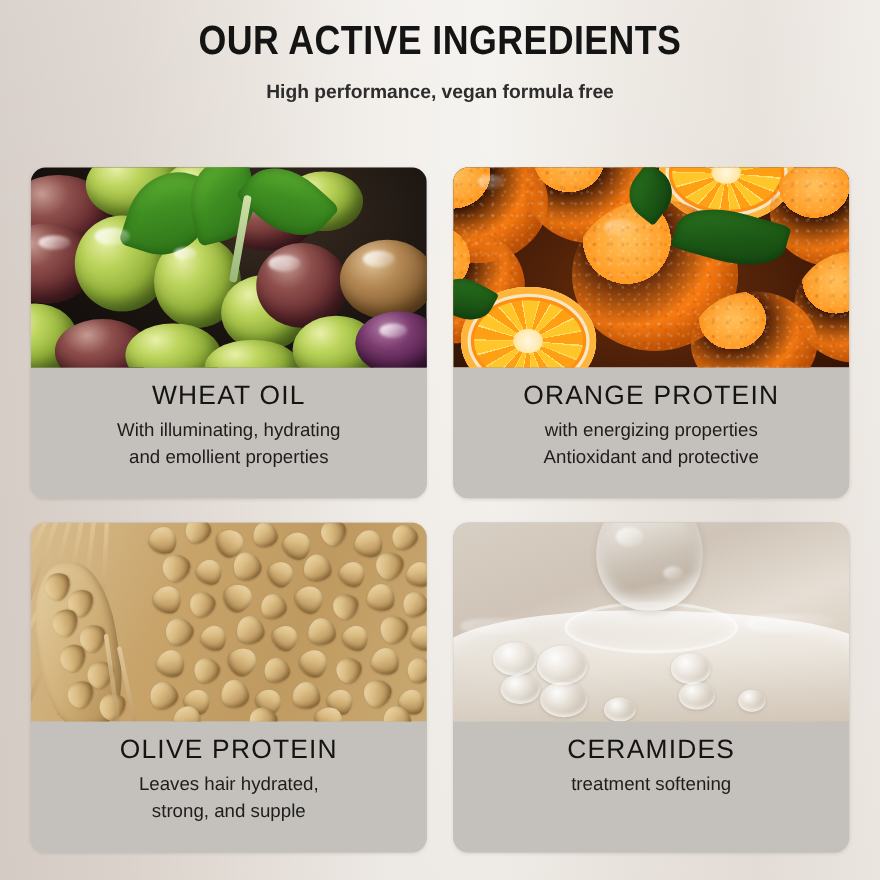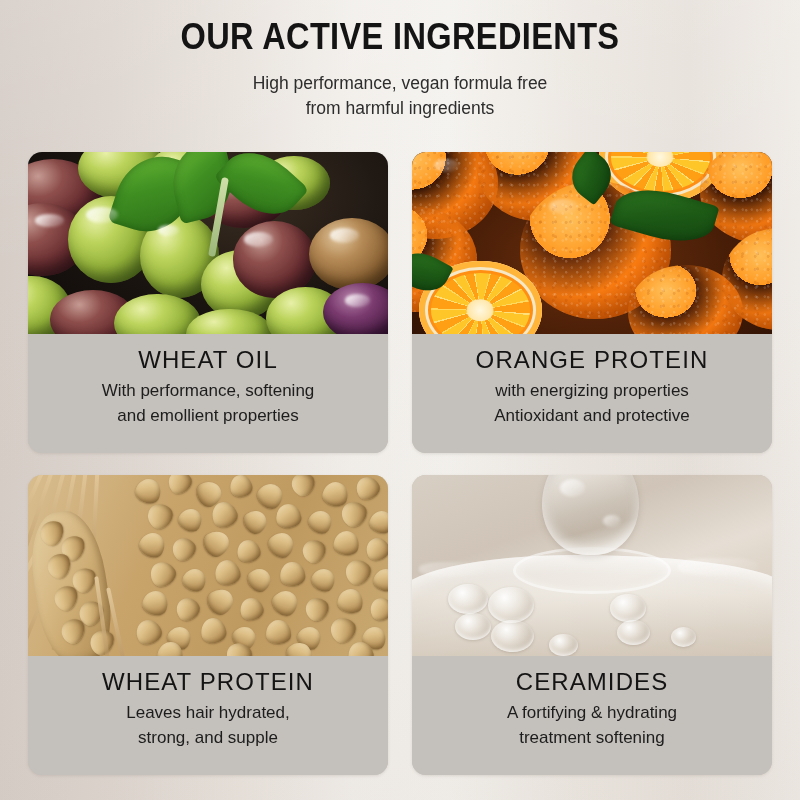--- a/index.html
+++ b/index.html
@@ -45,21 +45,21 @@
     color:#141414;
     transform:scaleX(0.88);
     transform-origin:center;
     line-height:1.05;
   }
   .subtitle{
     margin-top:14px;
     font-size:17.5px;
     color:#2d2d2d;
     line-height:1.45;
-    font-weight:400;
+    font-weight:700;
   }
   .subtitle div{ white-space:nowrap; }
 
   
   .grid{
     position:absolute;
     left:28px; top:152px;
     width:744px;
     display:grid;
     grid-template-columns:360px 360px;
@@ -240,21 +240,20 @@
 </style>
 </head>
 <body>
 
 <div id="page">
 
   <div class="header">
     <div class="title">OUR ACTIVE INGREDIENTS</div>
     <div class="subtitle">
       <div>High performance, vegan formula free</div>
-      <div>from harmful ingredients</div>
     </div>
   </div>
 
   <div class="grid">
 
     <div class="card row1">
       <div class="card-photo">
         <div class="ph olives">
 
           <div class="o olive-p" style="left:-6%;top:4%;width:26%;height:38%;"></div>
@@ -286,21 +285,21 @@
           <div class="spec" style="left:2%;top:34%;width:8%;height:7%;"></div>
           <div class="spec" style="left:60%;top:44%;width:8%;height:8%;"></div>
           <div class="spec" style="left:84%;top:42%;width:8%;height:8%;"></div>
           <div class="spec" style="left:36%;top:40%;width:6%;height:6%;"></div>
           <div class="spec" style="left:88%;top:78%;width:7%;height:7%;"></div>
         </div>
       </div>
       <div class="card-caption">
         <div class="card-name">WHEAT OIL</div>
         <div class="card-desc">
-          <div>With performance, softening</div>
+          <div>With illuminating, hydrating</div>
           <div>and emollient properties</div>
         </div>
       </div>
     </div>
 
     <div class="card row1">
       <div class="card-photo">
         <div class="ph oranges">
           <div class="o orb" style="left:-12%;top:-14%;width:36%;height:62%;"></div>
           <div class="o orb" style="left:18%;top:-20%;width:34%;height:58%;"></div>
@@ -400,21 +399,21 @@
           <div class="grain" style="left:12%;top:52%;width:7%;height:12%;transform:rotate(-62deg);"></div>
           <div class="grain" style="left:7%;top:62%;width:7%;height:12%;transform:rotate(-70deg);"></div>
           <div class="grain" style="left:14%;top:70%;width:7%;height:12%;transform:rotate(-58deg);"></div>
           <div class="grain" style="left:9%;top:80%;width:7%;height:12%;transform:rotate(-68deg);"></div>
           <div class="grain" style="left:17%;top:86%;width:7%;height:12%;transform:rotate(-56deg);"></div>
           <div class="awn" style="left:20%;top:56%;width:1%;height:46%;transform:rotate(-8deg);"></div>
           <div class="awn" style="left:24%;top:62%;width:1%;height:42%;transform:rotate(-12deg);"></div>
         </div>
       </div>
       <div class="card-caption">
-        <div class="card-name">WHEAT PROTEIN</div>
+        <div class="card-name">OLIVE PROTEIN</div>
         <div class="card-desc">
           <div>Leaves hair hydrated,</div>
           <div>strong, and supple</div>
         </div>
       </div>
     </div>
 
     <div class="card row2">
       <div class="card-photo">
         <div class="ph gel">
@@ -431,20 +430,19 @@
           <div class="bub" style="left:57%;top:80%;width:9%;height:14%;"></div>
           <div class="bub" style="left:38%;top:88%;width:8%;height:12%;"></div>
           <div class="bub" style="left:72%;top:84%;width:7%;height:11%;"></div>
           <div class="spec" style="left:2%;top:48%;width:18%;height:8%;opacity:.4;border-radius:40%;"></div>
           <div class="spec" style="left:74%;top:46%;width:22%;height:9%;opacity:.45;border-radius:40%;"></div>
         </div>
       </div>
       <div class="card-caption">
         <div class="card-name">CERAMIDES</div>
         <div class="card-desc">
-          <div>A fortifying &amp; hydrating</div>
           <div>treatment softening</div>
         </div>
       </div>
     </div>
 
   </div>
 </div>
 
 </body></html>

